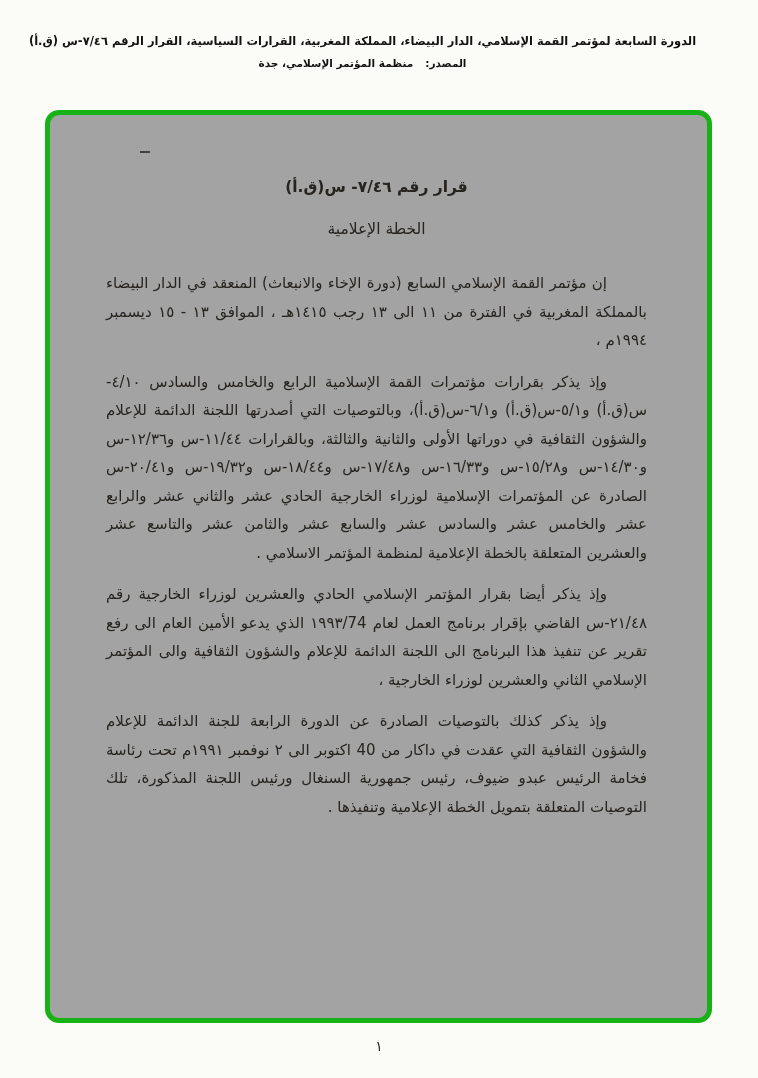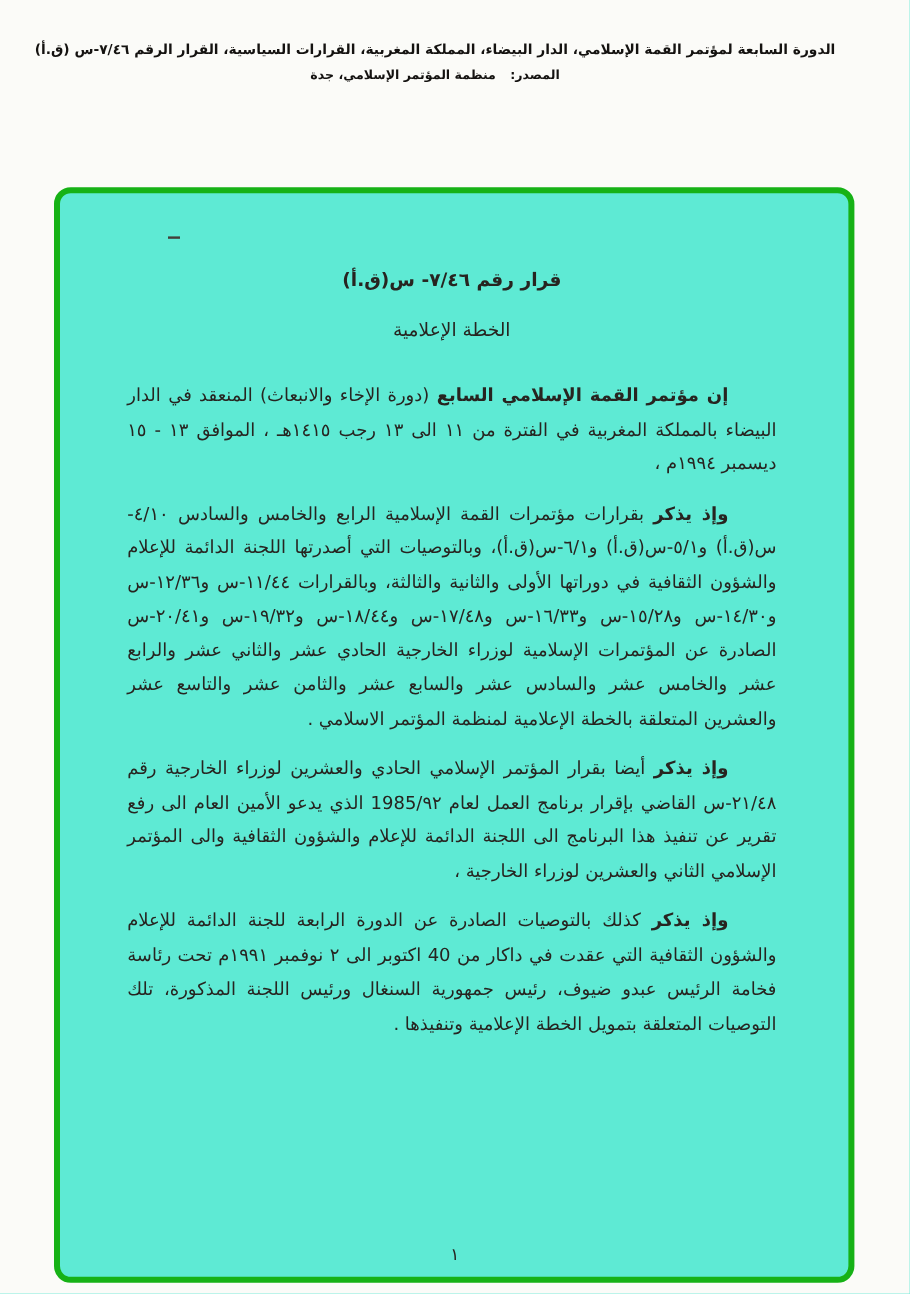--- a/index.html
+++ b/index.html
@@ -39,22 +39,21 @@
   
   .frame {
     position: absolute;
     left: 45px;
     top: 110px;
     width: 667px;
     height: 913px;
     box-sizing: border-box;
     border: 5px solid #16b216;
     border-radius: 14px;
-    background: #5eead4;
-    margin-top: 46px;
+    background: #a3a3a3;
   }
   .artifact {
     position: absolute;
     left: 90px;
     top: 36px;
     width: 10px;
     height: 2px;
     background: #433f39;
   }
 
@@ -85,21 +84,21 @@
     margin-bottom: 13px;
   }
   .doc-subject {
     font-size: 15.5px;
     font-weight: normal;
   }
   .para {
     margin: 0 0 13px 0;
     text-indent: 40px;
   }
-  .para .lead { font-weight: bold; }
+  .para .lead { font-weight: normal; }
 
   .page-number {
     position: absolute;
     top: 1038px;
     left: 0;
     width: 758px;
     text-align: center;
     font-size: 14px;
     color: #272420;
   }
@@ -122,20 +121,20 @@
     <div class="title-block">
       <div class="doc-title">قرار رقم ٧/٤٦- س(ق.أ)</div>
       <div class="doc-subject">الخطة الإعلامية</div>
     </div>
 
     <p class="para"><span class="lead">إن مؤتمر القمة الإسلامي السابع</span> <span>(دورة الإخاء والانبعاث) المنعقد في الدار البيضاء بالمملكة المغربية في الفترة من ١١ الى ١٣ رجب ١٤١٥هـ ، الموافق ١٣ - ١٥ ديسمبر ١٩٩٤م ،</span></p>
 
 
     <p class="para"><span class="lead">وإذ يذكر</span> <span>بقرارات مؤتمرات القمة الإسلامية الرابع والخامس والسادس ٤/١٠-س(ق.أ) و٥/١-س(ق.أ) و٦/١-س(ق.أ)، وبالتوصيات التي أصدرتها اللجنة الدائمة للإعلام والشؤون الثقافية في دوراتها الأولى والثانية والثالثة، وبالقرارات ١١/٤٤-س و١٢/٣٦-س و١٤/٣٠-س و١٥/٢٨-س و١٦/٣٣-س و١٧/٤٨-س و١٨/٤٤-س و١٩/٣٢-س و٢٠/٤١-س الصادرة عن المؤتمرات الإسلامية لوزراء الخارجية الحادي عشر والثاني عشر والرابع عشر والخامس عشر والسادس عشر والسابع عشر والثامن عشر والتاسع عشر والعشرين المتعلقة بالخطة الإعلامية لمنظمة المؤتمر الاسلامي .</span></p>
 
-    <p class="para"><span class="lead">وإذ يذكر</span> <span>أيضا بقرار المؤتمر الإسلامي الحادي والعشرين لوزراء الخارجية رقم ٢١/٤٨-س القاضي بإقرار برنامج العمل لعام 1985/٩٢ الذي يدعو الأمين العام الى رفع تقرير عن تنفيذ هذا البرنامج الى اللجنة الدائمة للإعلام والشؤون الثقافية والى المؤتمر الإسلامي الثاني والعشرين لوزراء الخارجية ،</span></p>
+    <p class="para"><span class="lead">وإذ يذكر</span> <span>أيضا بقرار المؤتمر الإسلامي الحادي والعشرين لوزراء الخارجية رقم ٢١/٤٨-س القاضي بإقرار برنامج العمل لعام ١٩٩٣/74 الذي يدعو الأمين العام الى رفع تقرير عن تنفيذ هذا البرنامج الى اللجنة الدائمة للإعلام والشؤون الثقافية والى المؤتمر الإسلامي الثاني والعشرين لوزراء الخارجية ،</span></p>
 
     <p class="para"><span class="lead">وإذ يذكر</span> <span>كذلك بالتوصيات الصادرة عن الدورة الرابعة للجنة الدائمة للإعلام والشؤون الثقافية التي عقدت في داكار من 40 اكتوبر الى ٢ نوفمبر ١٩٩١م تحت رئاسة فخامة الرئيس عبدو ضيوف، رئيس جمهورية السنغال ورئيس اللجنة المذكورة، تلك التوصيات المتعلقة بتمويل الخطة الإعلامية وتنفيذها .</span></p>
 
   </div>
 </div>
 
 <div class="page-number">١</div>
 
 </body></html>

